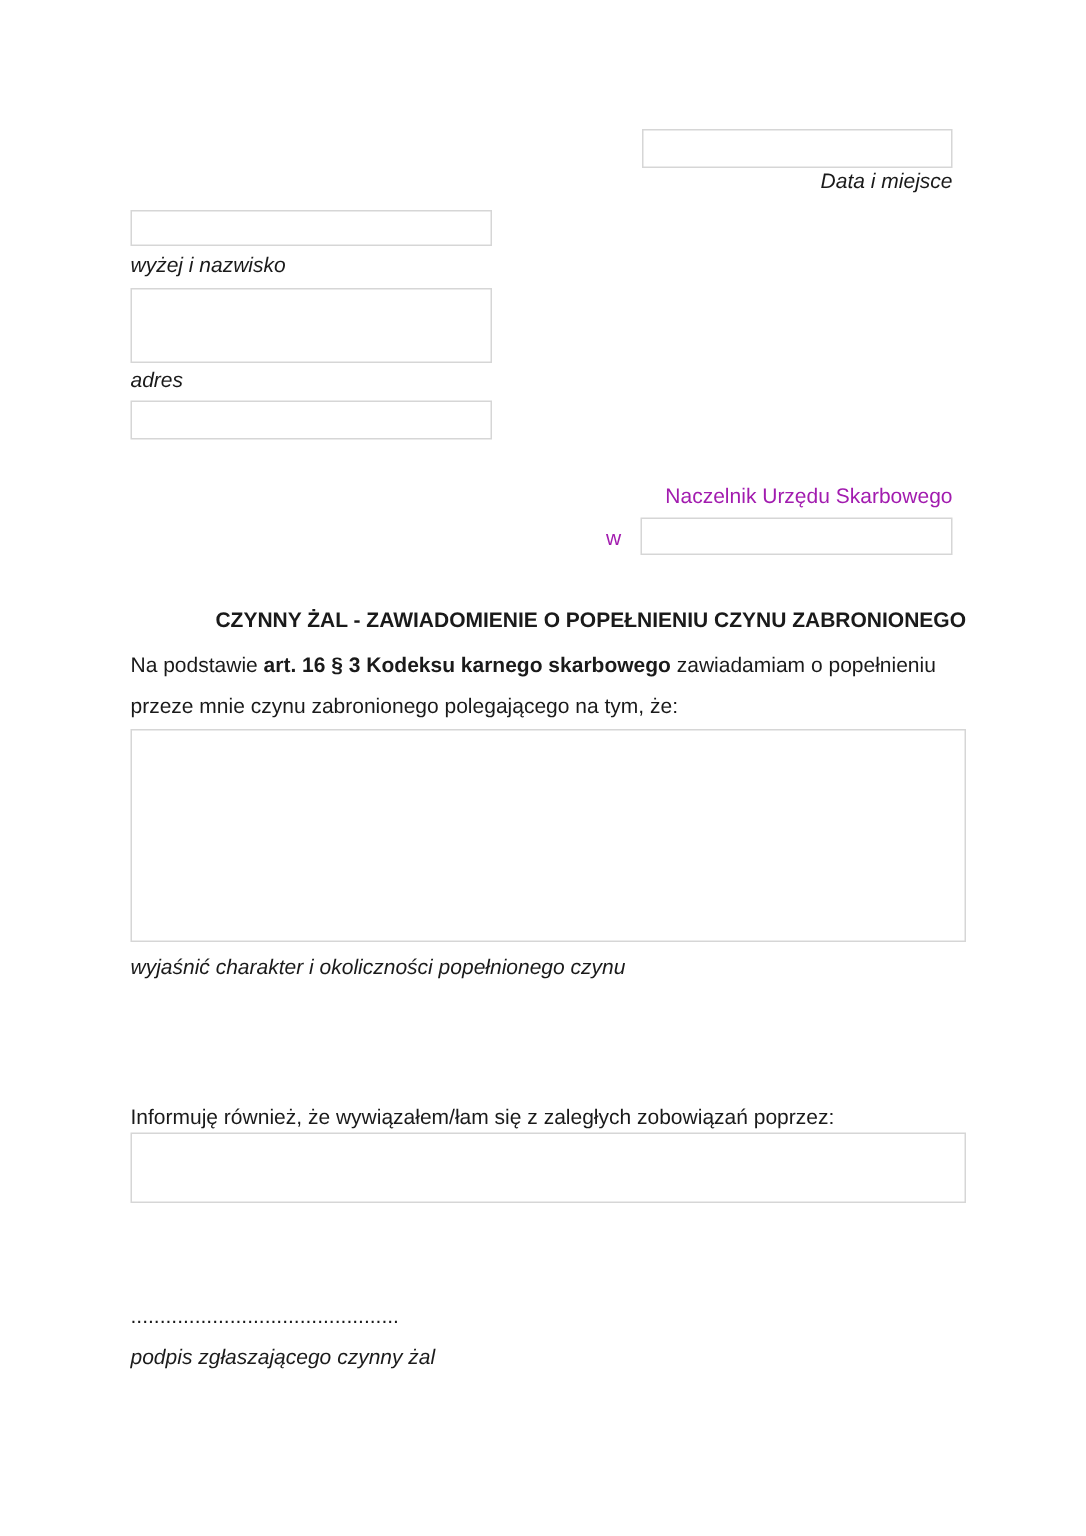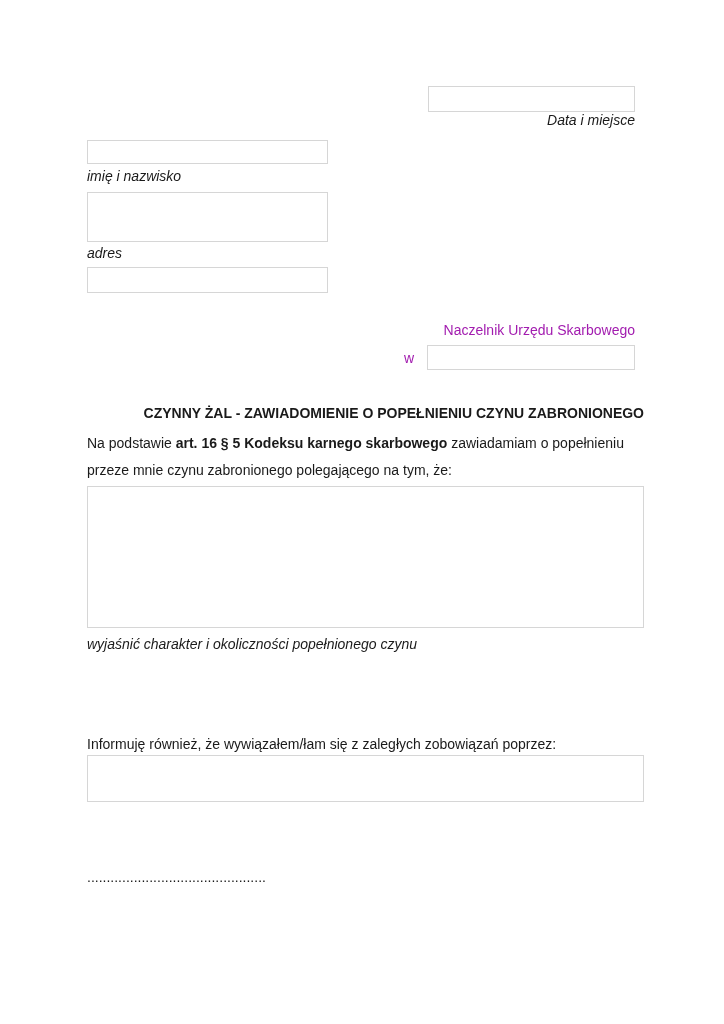--- a/index.html
+++ b/index.html
@@ -71,39 +71,40 @@
 </style>
 </head>
 <body>
 
 <div class="page">
 
   <input class="box" style="left: 428px; top: 86px; width: 207px; height: 26px;" type="text" value="">
   <div class="lbl right-align" style="left:428px; top:112px; width:207px;">Data i miejsce</div>
 
   <input class="box" style="left: 87px; top: 140px; width: 241px; height: 24px;" type="text" value="">
-  <div class="lbl" style="left:87px; top:168px;">imię i nazwisko</div>
+  <div class="lbl" style="left:87px; top:168px;">wyżej i nazwisko</div>
 
   <textarea class="box" style="left: 87px; top: 192px; width: 241px; height: 50px;"></textarea>
   <div class="lbl" style="left:87px; top:245px;">adres</div>
 
   <input class="box" style="left: 87px; top: 267px; width: 241px; height: 26px;" type="text" value="">
 
   <div class="txt right-align" style="left:300px; top:322px; width:335px;">Naczelnik Urzędu Skarbowego</div>
 
   <div class="txt" style="left:404px; top:350px;">w</div>
   <input class="box" style="left: 427px; top: 345px; width: 208px; height: 25px;" type="text" value="">
 
   <div class="doc-title">CZYNNY ŻAL - ZAWIADOMIENIE O POPEŁNIENIU CZYNU ZABRONIONEGO</div>
 
-  <div class="para wide-spacing" style="top:430px;"><span>Na podstawie </span><b>art. 16 § 5 Kodeksu karnego skarbowego</b><span> zawiadamiam o popełnieniu przeze mnie czynu zabronionego polegającego na tym, że:</span></div>
+  <div class="para wide-spacing" style="top:430px;"><span>Na podstawie </span><b>art. 16 § 3 Kodeksu karnego skarbowego</b><span> zawiadamiam o popełnieniu przeze mnie czynu zabronionego polegającego na tym, że:</span></div>
 
   <textarea class="box" style="left: 87px; top: 486px; width: 557px; height: 142px;"></textarea>
   <div class="lbl" style="left:87px; top:636px;">wyjaśnić charakter i okoliczności popełnionego czynu</div>
 
 
   <div class="para" style="top:732px;">Informuję również, że wywiązałem/łam się z zaległych zobowiązań poprzez:</div>
 
   <textarea class="box" style="left: 87px; top: 755px; width: 557px; height: 47px;"></textarea>
 
   <div class="dots" style="top:869px;">..............................................</div>
+  <div class="lbl" style="left:87px; top:896px;">podpis zgłaszającego czynny żal</div>
 
 </div>
 
 </body></html>

